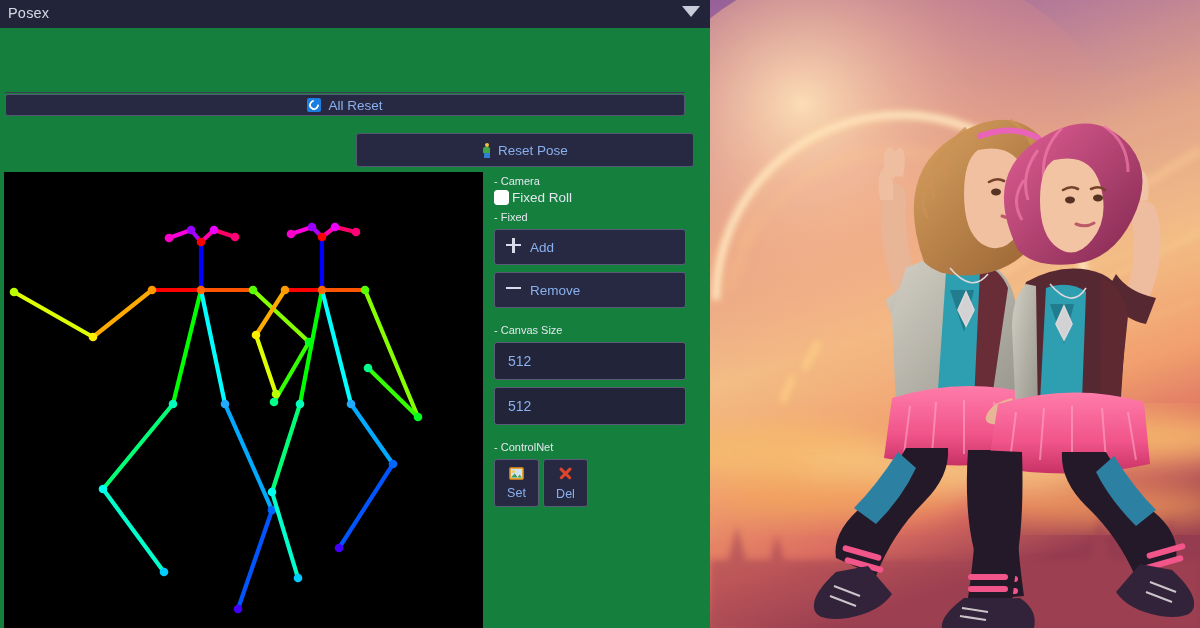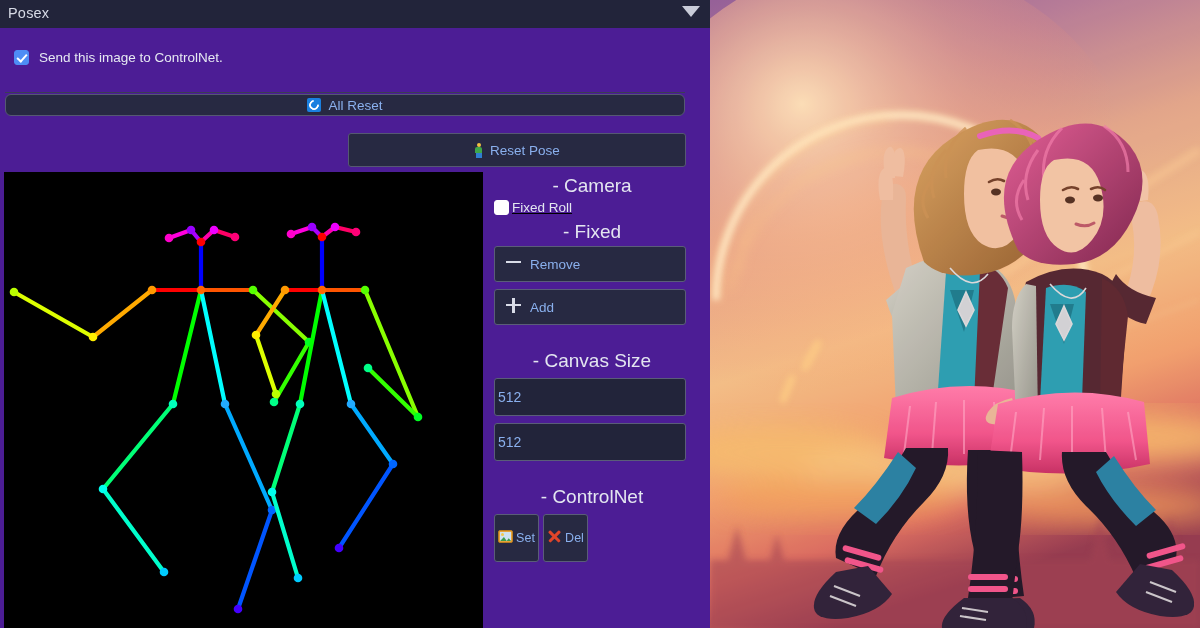--- a/index.html
+++ b/index.html
@@ -7,21 +7,21 @@
     width:1200px;height:628px;overflow:hidden;
     background:#1f2030;
     font-family:"Liberation Sans","DejaVu Sans",sans-serif;
     -webkit-font-smoothing:antialiased;
   }
   #app{position:relative;width:1200px;height:628px;display:flex;}
 
   
   #panel{
     position:relative;width:710px;height:628px;
-    background:#4c1d95;
+    background:#15803d;
     box-sizing:border-box;
     overflow:hidden;
   }
 
   
   #acc-head{
     position:absolute;left:0;top:0;width:710px;height:28px;
     background:#22243a;
   }
   #acc-title{
@@ -52,23 +52,23 @@
   #divider{position:absolute;left:5px;top:92px;width:680px;height:1px;background:#3b3e55;}
 
   
   .btn{
     box-sizing:border-box;
     background:#272942;border:1px solid #555872;border-radius:3px;
     display:flex;align-items:center;justify-content:center;
     color:#8ab0ee;font-size:13.5px;
     position:absolute;
   }
-  #btn-allreset{left:5px;top:94px;width:680px;height:22px;border-radius:6px;}
+  #btn-allreset{left:5px;top:94px;width:680px;height:22px;}
   #btn-resetcam{left:5px;top:133px;width:337px;height:34px;}
-  #btn-resetpose{left:348px;top:133px;width:338px;height:34px;}
+  #btn-resetpose{left:356px;top:133px;width:338px;height:34px;}
   .btn .ico{margin-right:7px;display:inline-flex;align-items:center;}
 
   
   .ico-reload{width:14px;height:14px;background:#1a7fe0;border-radius:2px;
     position:relative;display:inline-block;}
   .ico-reload span{position:absolute;left:2px;top:2px;width:10px;height:10px;
     border:2px solid #fff;border-radius:50%;border-top-color:transparent;
     box-sizing:border-box;transform:rotate(40deg);}
 
   .ico-cam{width:15px;height:14px;position:relative;display:inline-block;}
@@ -102,66 +102,62 @@
 
   
   #canvas-wrap{
     position:absolute;left:4px;top:172px;width:479px;height:456px;
     background:#000;overflow:hidden;
   }
   #pose-svg{display:block;width:479px;height:456px;}
 
   
   #controls{position:absolute;left:494px;top:175px;width:196px;}
-  .sec-label{font-size:19px;color:#e3e6f0;margin:0 0 3px 0;text-align:center;}
-  .ck-row{display:flex;margin:2px 0 6px 0;text-decoration:underline;}
+  .sec-label{font-size:11px;color:#e3e6f0;margin:0 0 3px 0;}
+  .ck-row{display:flex;margin:2px 0 6px 0;}
   .ck-row .lbl{font-size:13.5px;color:#e3e6f0;margin-left:3px;}
   .cbtn{
     box-sizing:border-box;width:192px;height:36px;margin-bottom:7px;
     background:#272942;border:1px solid #5a5d78;border-radius:3px;
     display:flex;align-items:center;color:#8ab0ee;font-size:13.5px;
     padding-left:11px;
   }
   .cbtn .ico{margin-right:9px;}
   .field{
     box-sizing:border-box;width:192px;height:38px;margin-bottom:7px;
     background:#22243a;border:1px solid #5a5d78;border-radius:3px;
-    display:flex;align-items:center;padding-left:3px;
+    display:flex;align-items:center;padding-left:13px;
     color:#8ab0ee;font-size:14px;
   }
   .sqrow{display:flex;gap:4px;}
   .sqbtn{
     box-sizing:border-box;width:45px;height:48px;
     background:#272942;border:1px solid #5a5d78;border-radius:3px;
-    display:flex;flex-direction:row;align-items:center;justify-content:center;
+    display:flex;flex-direction:column;align-items:center;justify-content:center;
     color:#8ab0ee;font-size:12.5px;gap:3px;
   }
   .mt6{margin-top:6px;}
-  .mt9{margin-top:25px;}
+  .mt9{margin-top:16px;}
 
   
   #art{position:relative;width:490px;height:628px;overflow:hidden;background:#2a1830;}
   #art svg{display:block;}
 </style>
 </head>
 <body>
 
 <div id="app">
 
   <div id="panel">
 
     <div id="acc-head">
       <div id="acc-title">Posex</div>
       <div id="acc-caret"></div>
     </div>
 
-    <div id="cn-row">
-      <div class="cbx"></div>
-      <div id="cn-label">Send this image to ControlNet.</div>
-    </div>
 
     <div id="divider"></div>
 
     <div class="btn" id="btn-allreset">
       <span class="ico">
         <span class="ico-reload">
             <span></span>
           </span>
       </span>
       <span>All Reset</span>
@@ -262,28 +258,28 @@
 
       <div class="sec-label">- Camera</div>
 
       <div class="ck-row">
         <div class="cbx off"></div>
         <div class="lbl">Fixed Roll</div>
       </div>
 
       <div class="sec-label">- Fixed</div>
 
+      <div class="cbtn mt6">
+        <span class="ico"><span class="ico-plus"></span></span>
+        <span>Add</span>
+      </div>
+
       <div class="cbtn">
         <span class="ico"><span class="ico-minus"></span></span>
         <span>Remove</span>
-      </div>
-
-      <div class="cbtn mt6">
-        <span class="ico"><span class="ico-plus"></span></span>
-        <span>Add</span>
       </div>
 
       <div class="sec-label mt9">- Canvas Size</div>
 
       <div class="field mt6">512</div>
       <div class="field">512</div>
 
       <div class="sec-label mt9">- ControlNet</div>
 
       <div class="sqrow mt6">

